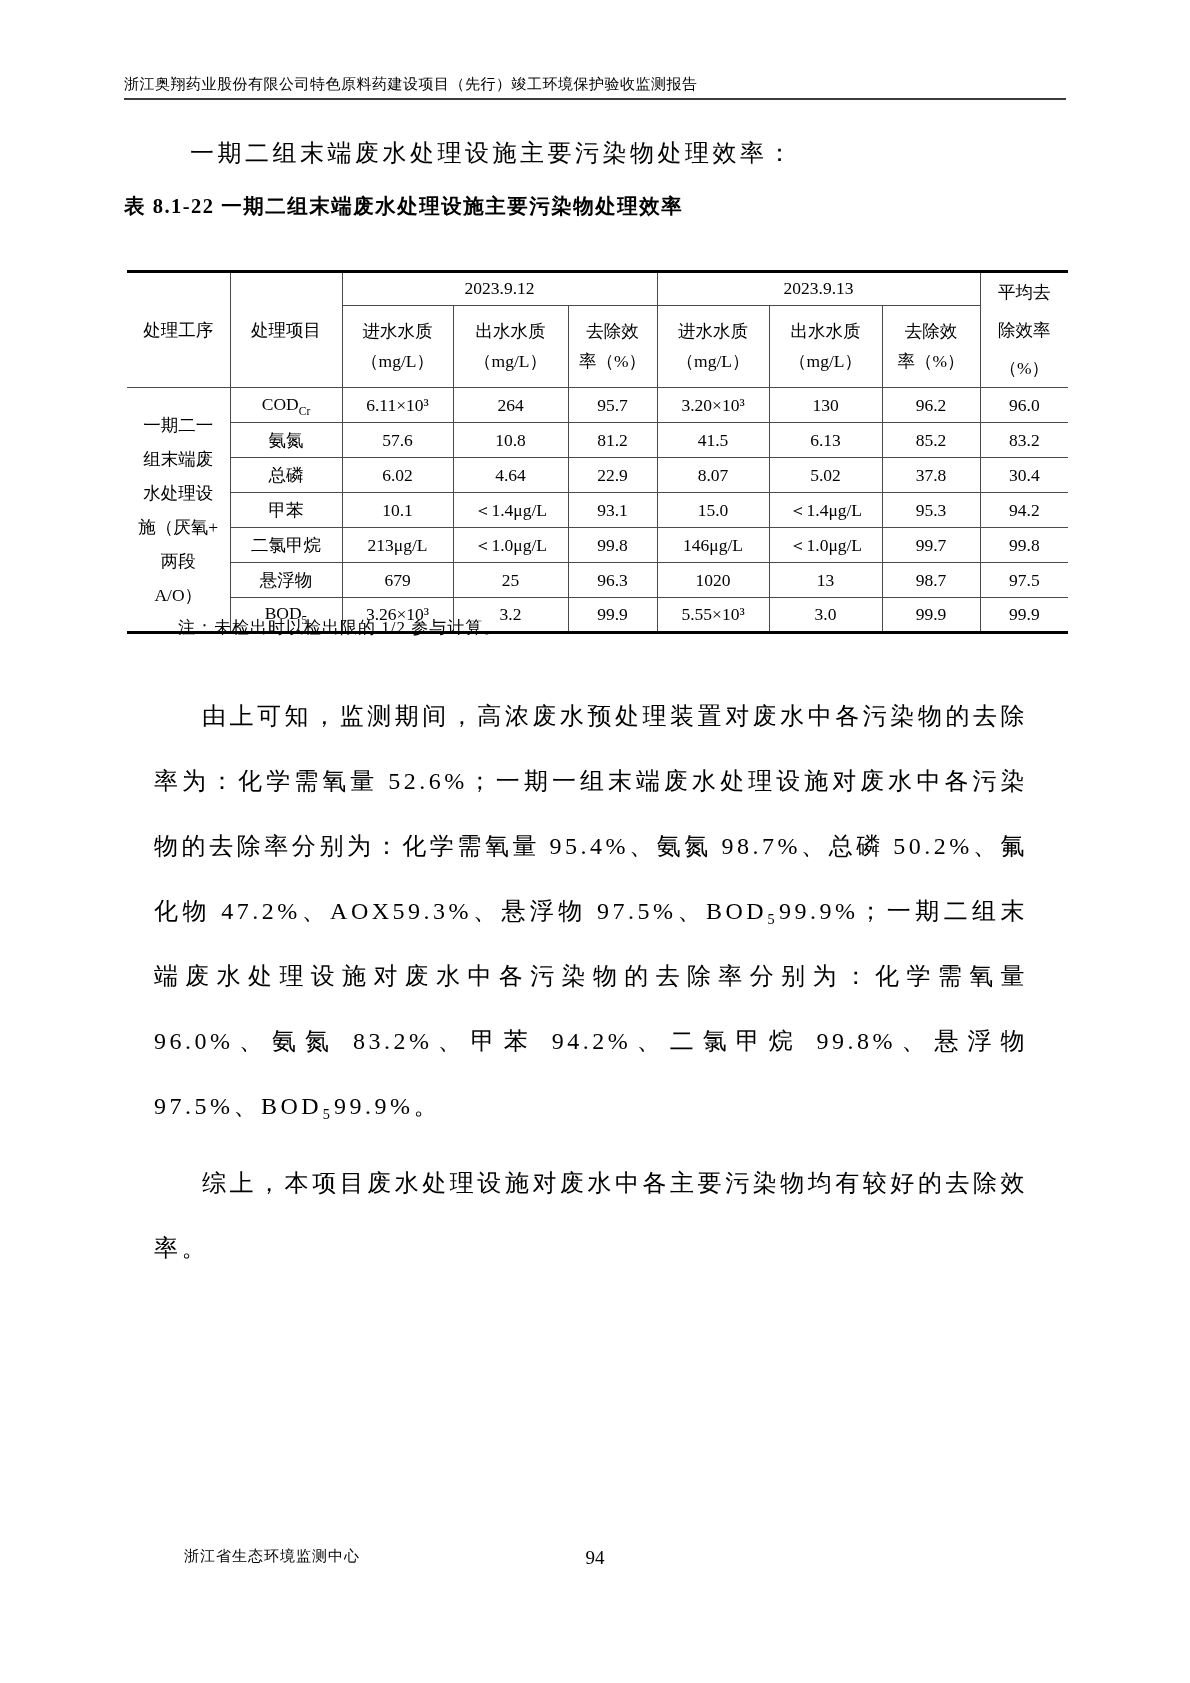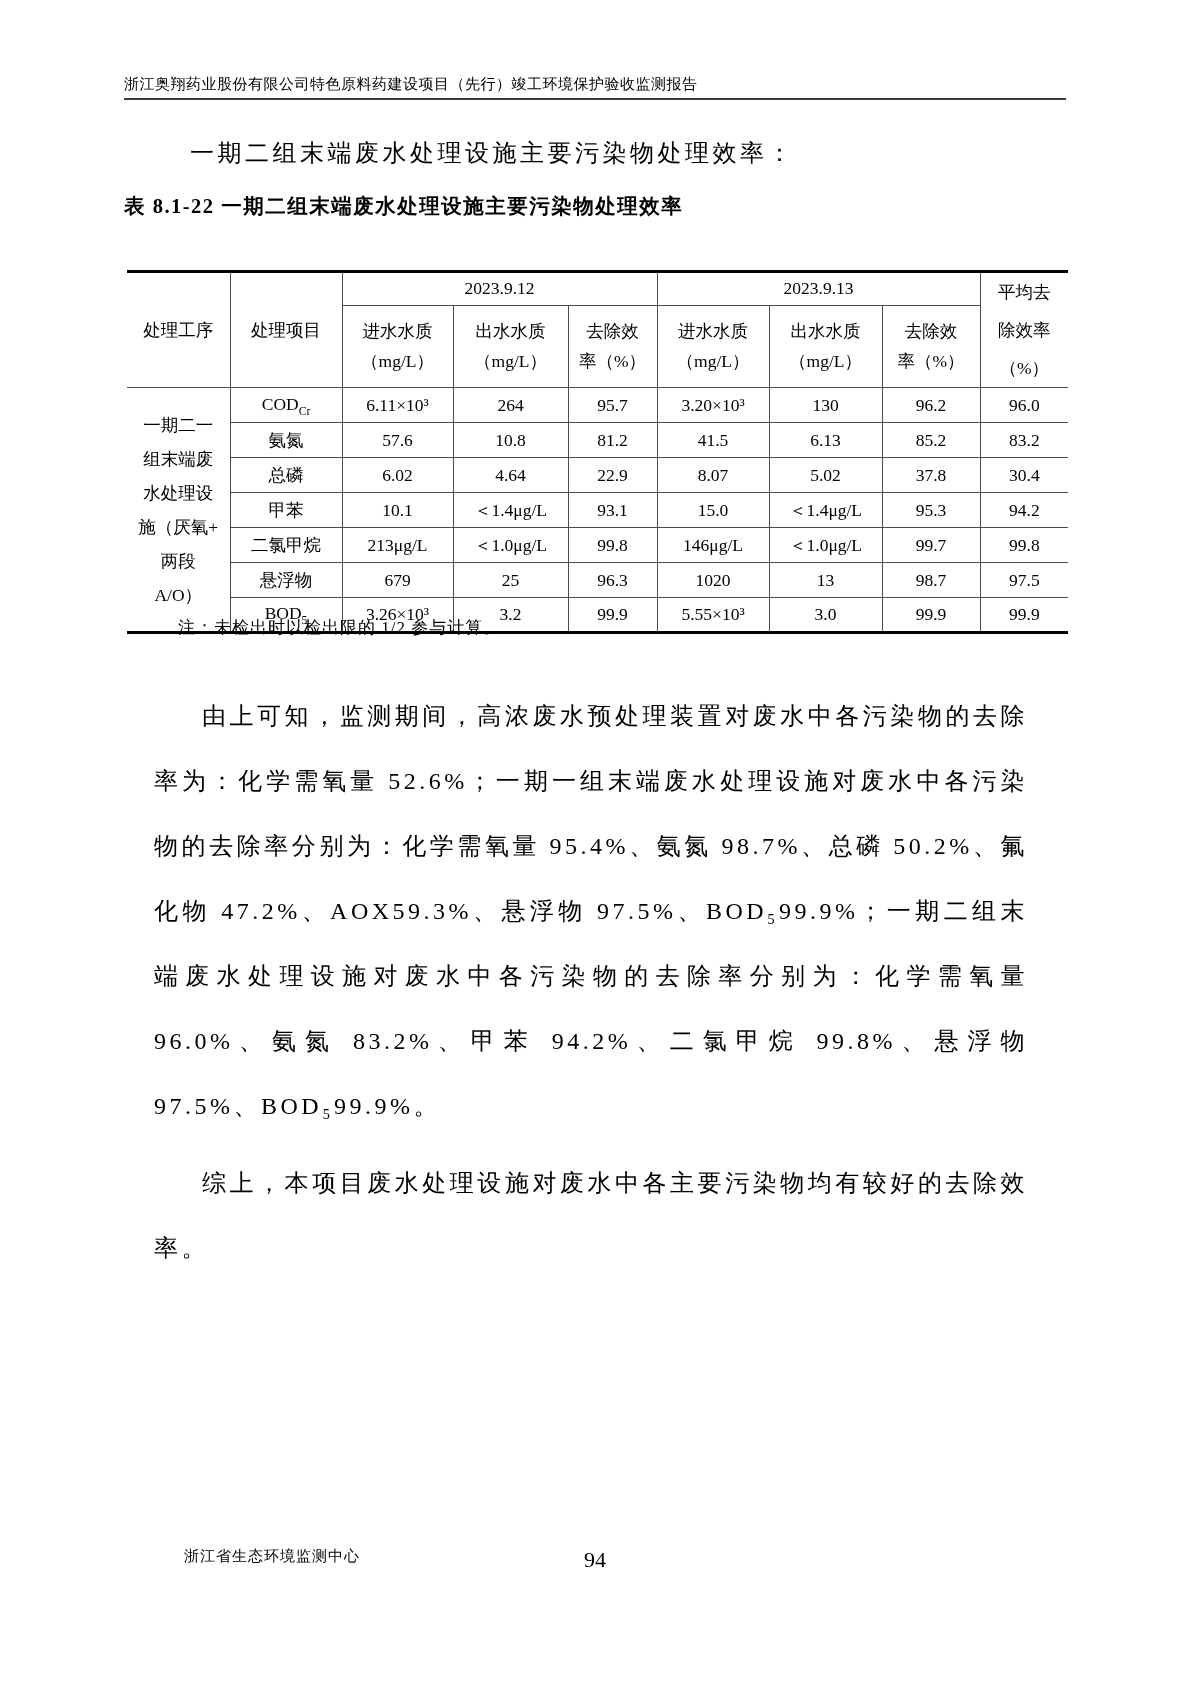--- a/index.html
+++ b/index.html
@@ -54,21 +54,21 @@
     font-size:24px; letter-spacing:3.5px; line-height:65px;
     text-align:justify;
   }
   .body-text p { margin:12px; text-indent:48px; }
   .footer-org {
     position:absolute; top:1547px; left:184px;
     font-size:15px; letter-spacing:1px;
   }
   .footer-page {
     position:absolute; top:1547px; left:124px; width:942px;
-    text-align:center; font-size:22px;
+    text-align:center; font-size:19px;
   }
 </style>
 </head>
 <body>
 
 <div class="doc-header-title">浙江奥翔药业股份有限公司特色原料药建设项目（先行）竣工环境保护验收监测报告</div>
 <div class="doc-header-rule"></div>
 
 <div class="intro-paragraph">一期二组末端废水处理设施主要污染物处理效率：</div>
 

